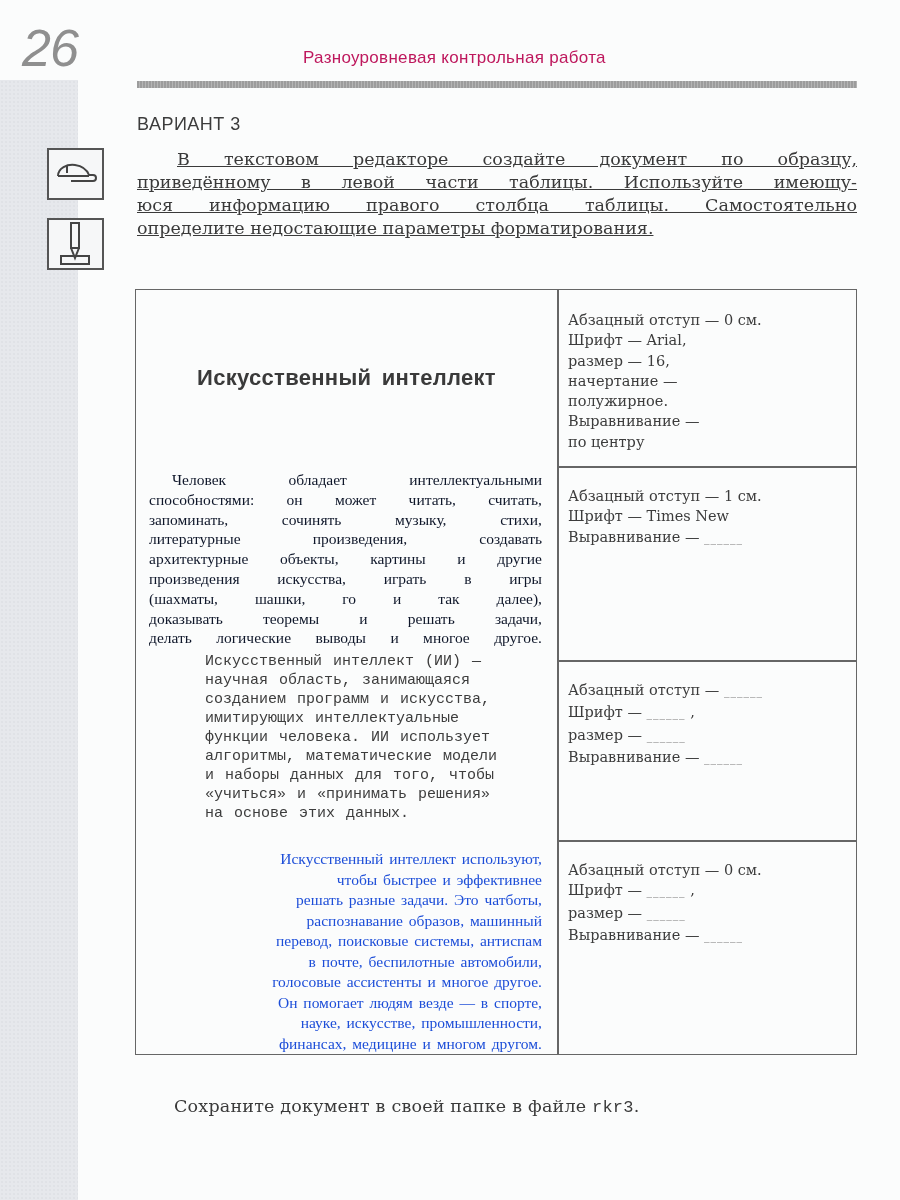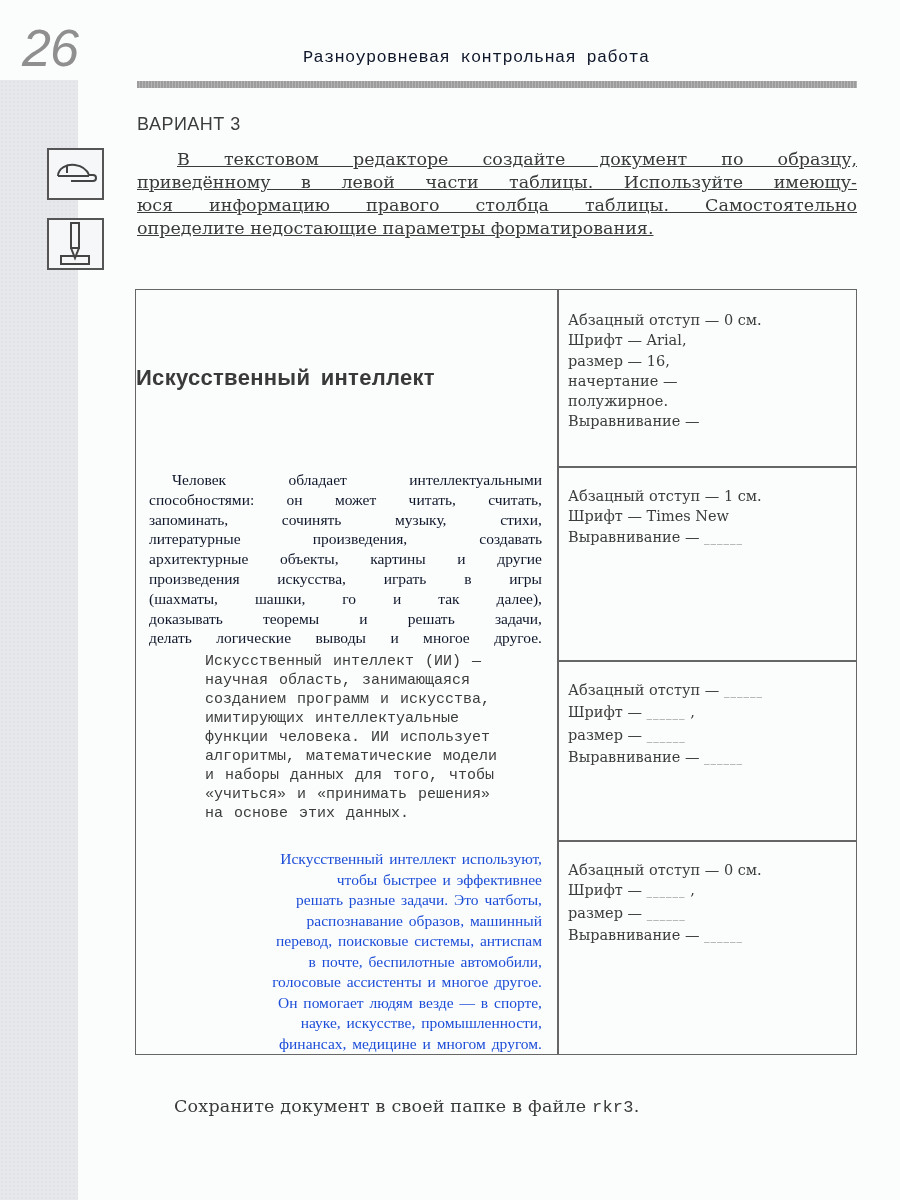--- a/index.html
+++ b/index.html
@@ -15,22 +15,22 @@
       background-image: radial-gradient(#d6d9de 0.6px, transparent 0.8px);
       background-size: 4px 4px;
     }
     .page-number {
       position: absolute; left: 22px; top: 22px;
       font-family: "Liberation Sans", sans-serif;
       font-size: 52px; color: #8f8f8f; letter-spacing: -1px; line-height: 1; font-style: italic;
     }
     .running-head {
       position: absolute; left: 303px; top: 48px;
-      font-family: Liberation Mono, monospace;
-      font-size: 17px; color: #0f172a; letter-spacing: 0.3px;
+      font-family: Liberation Sans, sans-serif;
+      font-size: 17px; color: #be185d; letter-spacing: 0.3px;
     }
     .head-rule {
       position: absolute; left: 137px; top: 81px; width: 720px; height: 7px;
       background: repeating-linear-gradient(90deg, #9c9c9c 0 2px, #b4b4b4 2px 3px);
     }
     .variant {
       position: absolute; left: 137px; top: 114px;
       font-family: "Liberation Sans", sans-serif;
       font-size: 18px; color: #3c3c3c; letter-spacing: 0.5px;
     }
@@ -51,21 +51,21 @@
       border: 1.5px solid #666; box-sizing: border-box;
     }
     .col-divider {
       position: absolute; left: 421px; top: 0; width: 1.5px; height: 100%; background: #666;
     }
     .row-divider {
       position: absolute; left: 421px; right: 0; height: 1.5px; background: #666;
     }
 
     .sample-title {
-      position: absolute; left: 0; width: 421px; top: 75px; text-align: left;
+      position: absolute; left: 0; width: 421px; top: 75px; text-align: center;
       font-family: "Liberation Sans", sans-serif;
       font-weight: bold; font-size: 22px; color: #3a3a3a; letter-spacing: 0.3px;
       word-spacing: 4px;
     }
 
     .p1 {
       position: absolute; left: 13px; top: 180px; width: 393px;
       font-family: "Liberation Serif", serif;
       font-size: 15.5px; line-height: 19.8px; color: #0f172a;
       text-align: justify; text-align-last: justify; margin: 0;
@@ -183,20 +183,21 @@
     <span>финансах, медицине и многом другом.</span>
   </div>
 
   <div class="spec" style="top:20px;">
     <span>Абзацный отступ — 0 см.</span>
     <span>Шрифт — Arial,</span>
     <span>размер — 16,</span>
     <span>начертание —</span>
     <span>полужирное.</span>
     <span>Выравнивание —</span>
+    <span>по центру</span>
   </div>
 
   <div class="spec" style="top:196px;">
     <span>Абзацный отступ — 1 см.</span>
     <span>Шрифт — Times New</span>
     <span><span style="display:inline">Выравнивание — </span><span style="display:inline" class="blank">______</span></span>
   </div>
 
   <div class="spec" style="top:390px;">
     <span><span style="display:inline">Абзацный отступ — </span><span style="display:inline" class="blank">______</span></span>

